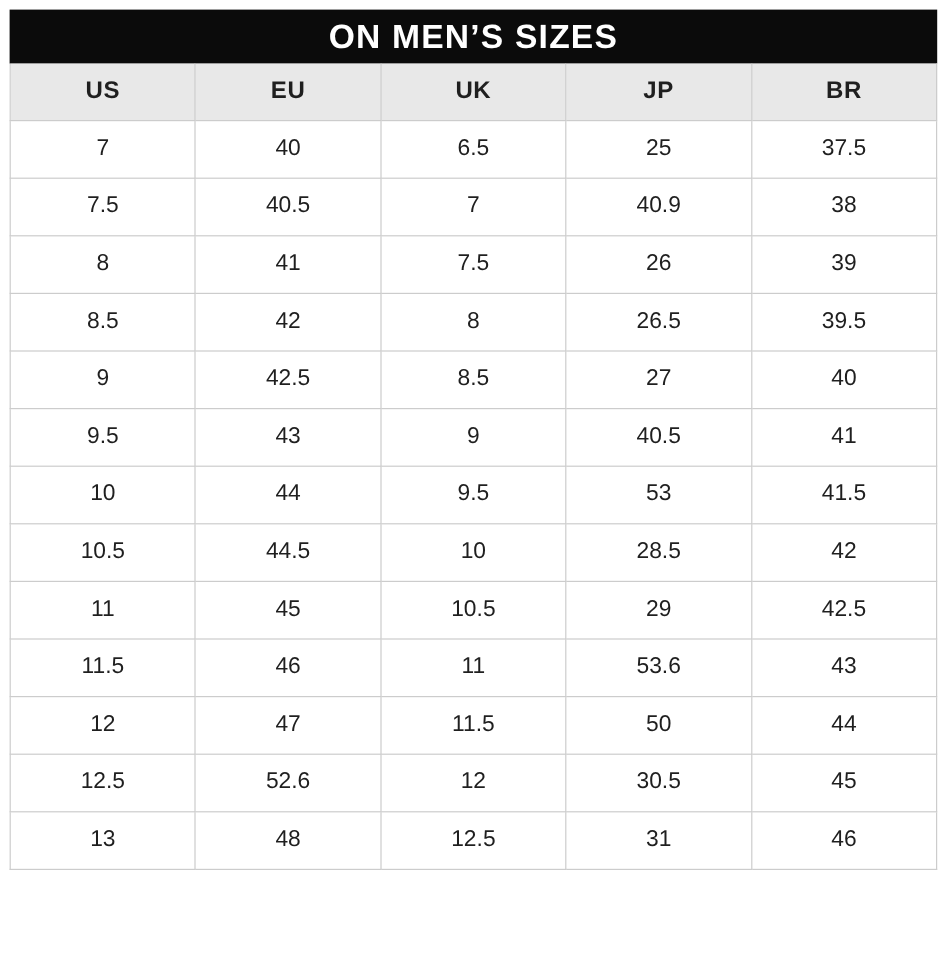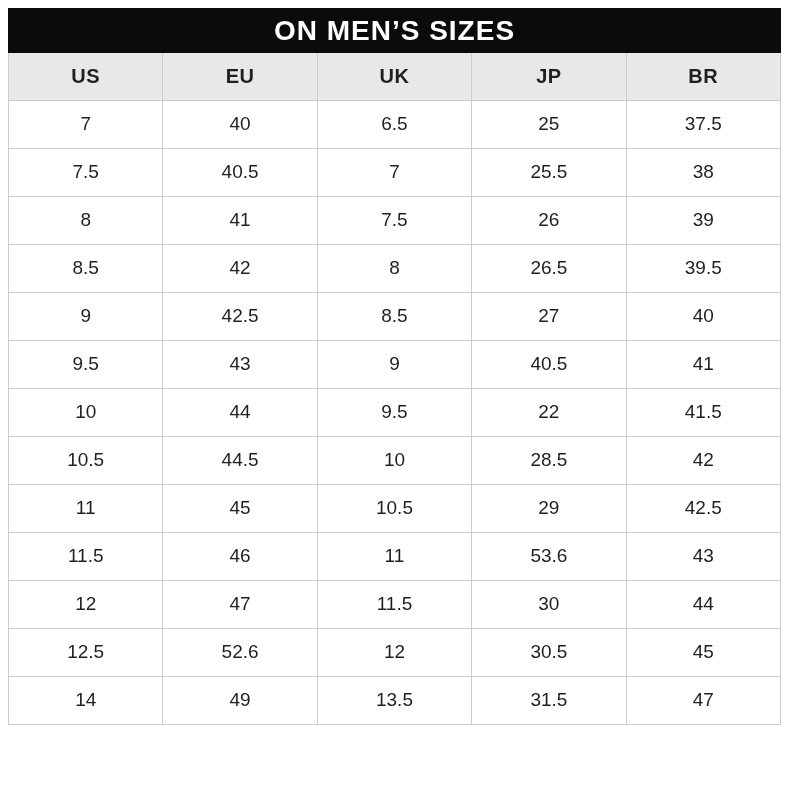--- a/index.html
+++ b/index.html
@@ -83,21 +83,21 @@
           <td>7</td>
           <td>40</td>
           <td>6.5</td>
           <td>25</td>
           <td>37.5</td>
         </tr>
         <tr>
           <td>7.5</td>
           <td>40.5</td>
           <td>7</td>
-          <td>25.5</td>
+          <td>40.9</td>
           <td>38</td>
         </tr>
         <tr>
           <td>8</td>
           <td>41</td>
           <td>7.5</td>
           <td>26</td>
           <td>39</td>
         </tr>
         <tr>
@@ -118,21 +118,21 @@
           <td>9.5</td>
           <td>43</td>
           <td>9</td>
           <td>40.5</td>
           <td>41</td>
         </tr>
         <tr>
           <td>10</td>
           <td>44</td>
           <td>9.5</td>
-          <td>22</td>
+          <td>53</td>
           <td>41.5</td>
         </tr>
         <tr>
           <td>10.5</td>
           <td>44.5</td>
           <td>10</td>
           <td>28.5</td>
           <td>42</td>
         </tr>
         <tr>
@@ -146,32 +146,32 @@
           <td>11.5</td>
           <td>46</td>
           <td>11</td>
           <td>53.6</td>
           <td>43</td>
         </tr>
         <tr>
           <td>12</td>
           <td>47</td>
           <td>11.5</td>
-          <td>30</td>
+          <td>50</td>
           <td>44</td>
         </tr>
         <tr>
           <td>12.5</td>
           <td>52.6</td>
           <td>12</td>
           <td>30.5</td>
           <td>45</td>
         </tr>
         <tr>
-          <td>14</td>
-          <td>49</td>
-          <td>13.5</td>
-          <td>31.5</td>
-          <td>47</td>
+          <td>13</td>
+          <td>48</td>
+          <td>12.5</td>
+          <td>31</td>
+          <td>46</td>
         </tr>
       </tbody>
   </table>
 </div>
 
 </body></html>

